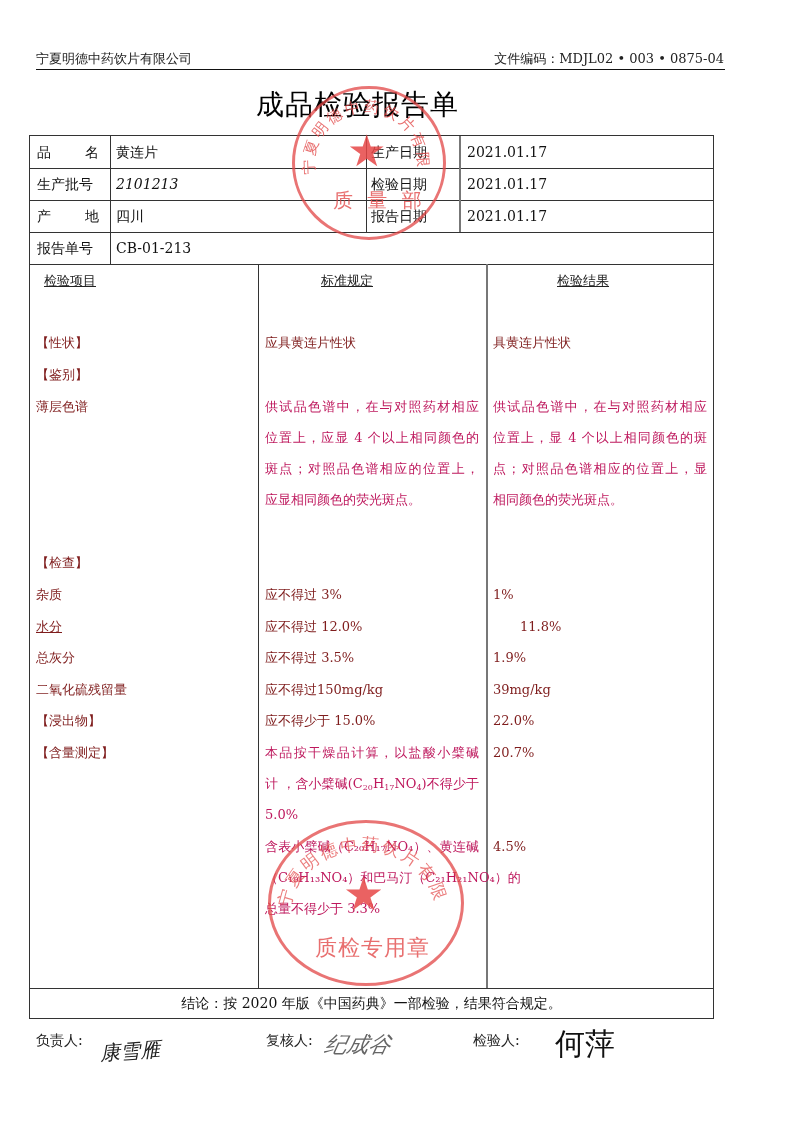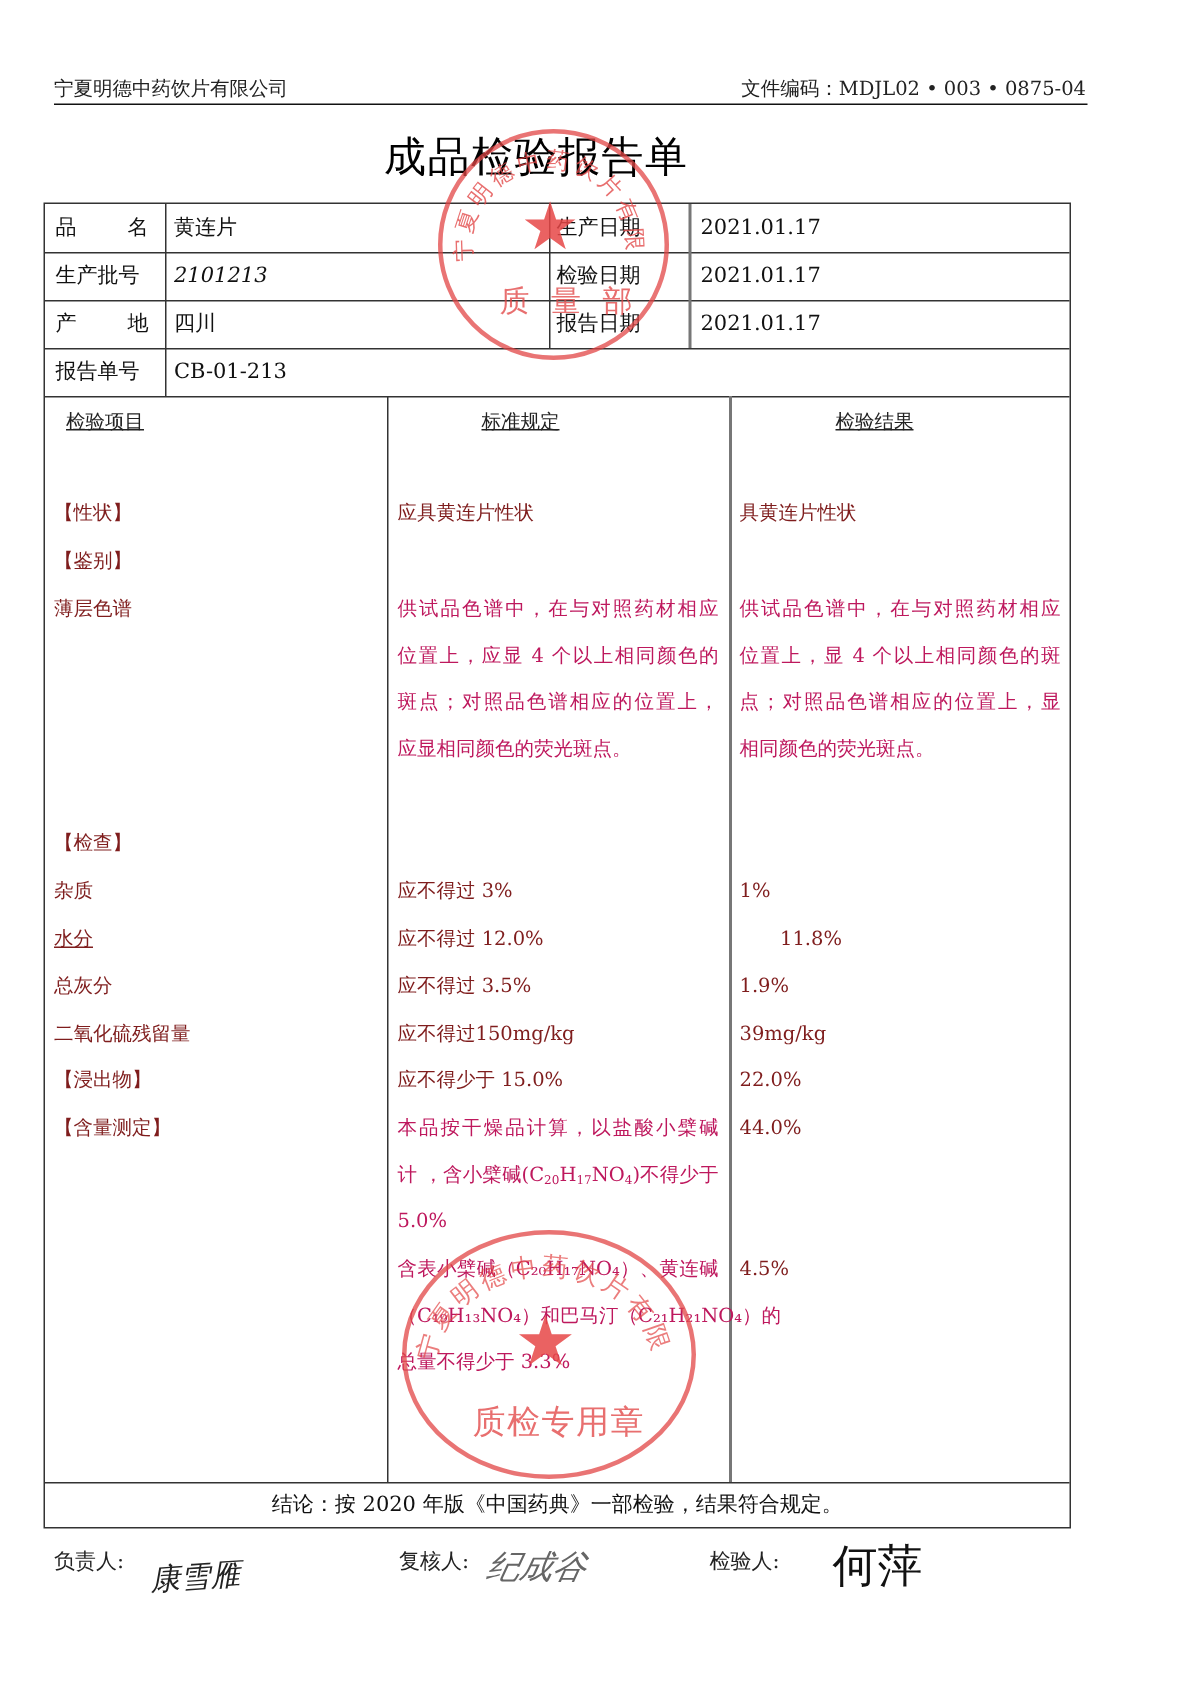--- a/index.html
+++ b/index.html
@@ -137,21 +137,21 @@
 <div class="row-text" style="left:36px;top:713px;">【浸出物】</div>
 <div class="row-text" style="left:265px;top:713px;">应不得少于 15.0%</div>
 <div class="row-text" style="left:493px;top:713px;">22.0%</div>
 
 <div class="row-text" style="left:36px;top:745px;">【含量测定】</div>
 <div class="para" style="left:265px;top:737px;">
   <span class="para-line">本品按干燥品计算，以盐酸小檗碱</span>
   <span class="para-line"><span>计 ，含小檗碱(C</span><sub>20</sub><span>H</span><sub>17</sub><span>NO</span><sub>4</sub><span>)不得少于</span></span>
   <span class="para-line last">5.0%</span>
 </div>
-<div class="row-text" style="left:493px;top:745px;">44.0%</div>
+<div class="row-text" style="left:493px;top:745px;">20.7%</div>
 
 <div class="para" style="left:265px;top:831px;">
   <span class="para-line">含表小檗碱（C₂₀H₁₇NO₄）、黄连碱</span>
   <span class="para-line">（C₁₉H₁₃NO₄）和巴马汀（C₂₁H₂₁NO₄）的</span>
   <span class="para-line last">总量不得少于 3.3%</span>
 </div>
 <div class="row-text" style="left:493px;top:839px;">4.5%</div>
 
 <div class="conclusion">结论：按 2020 年版《中国药典》一部检验，结果符合规定。</div>
 

